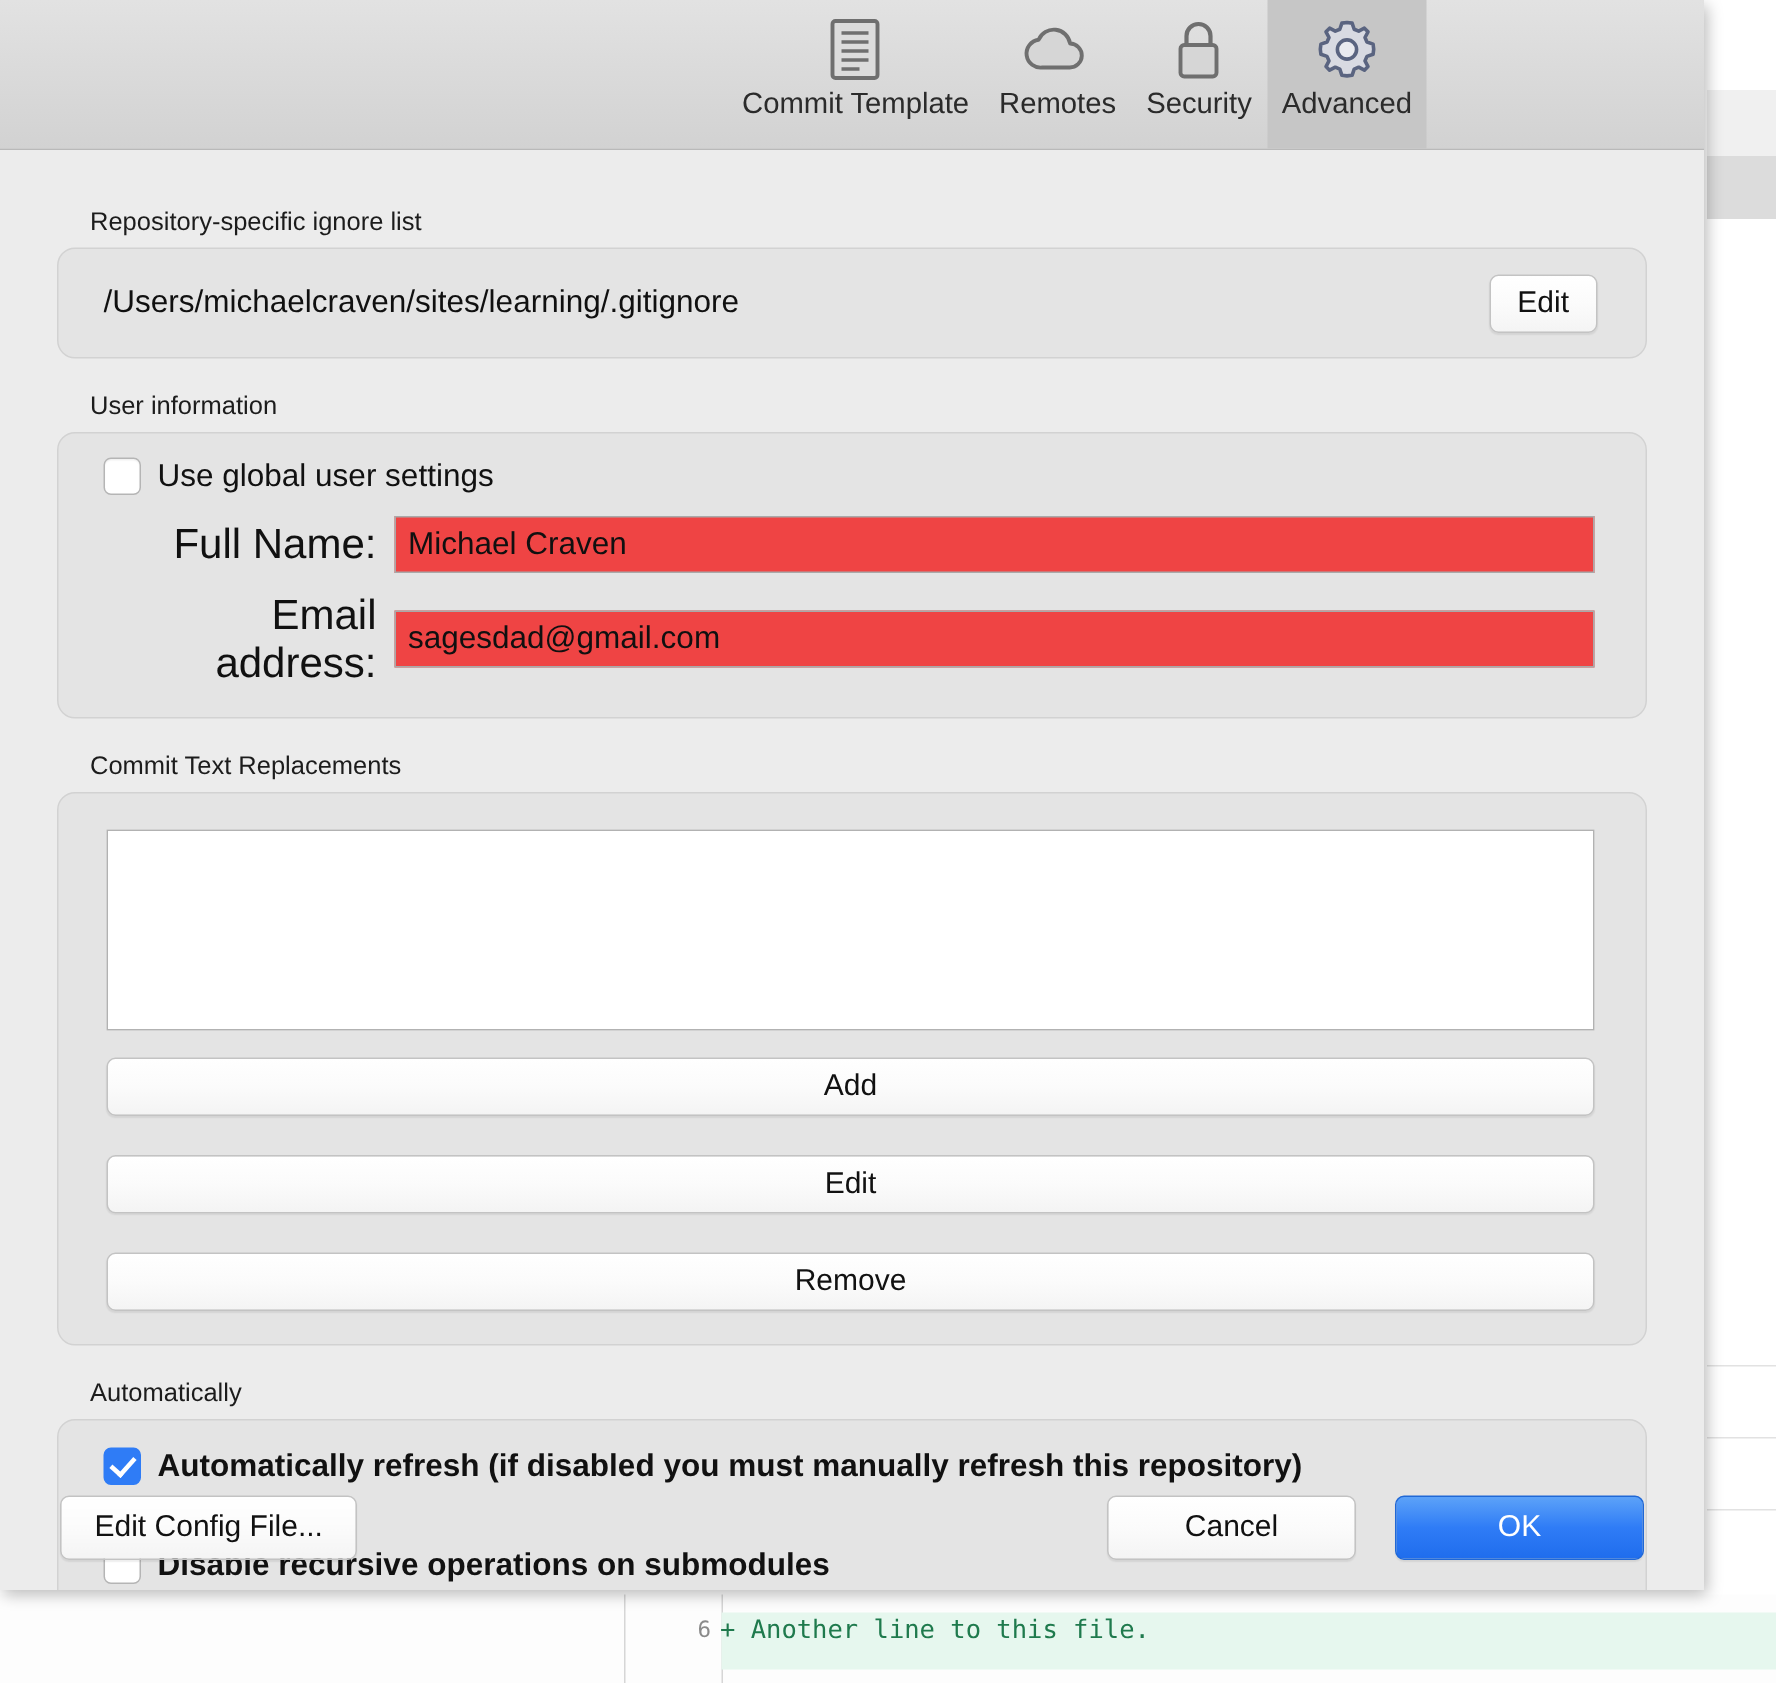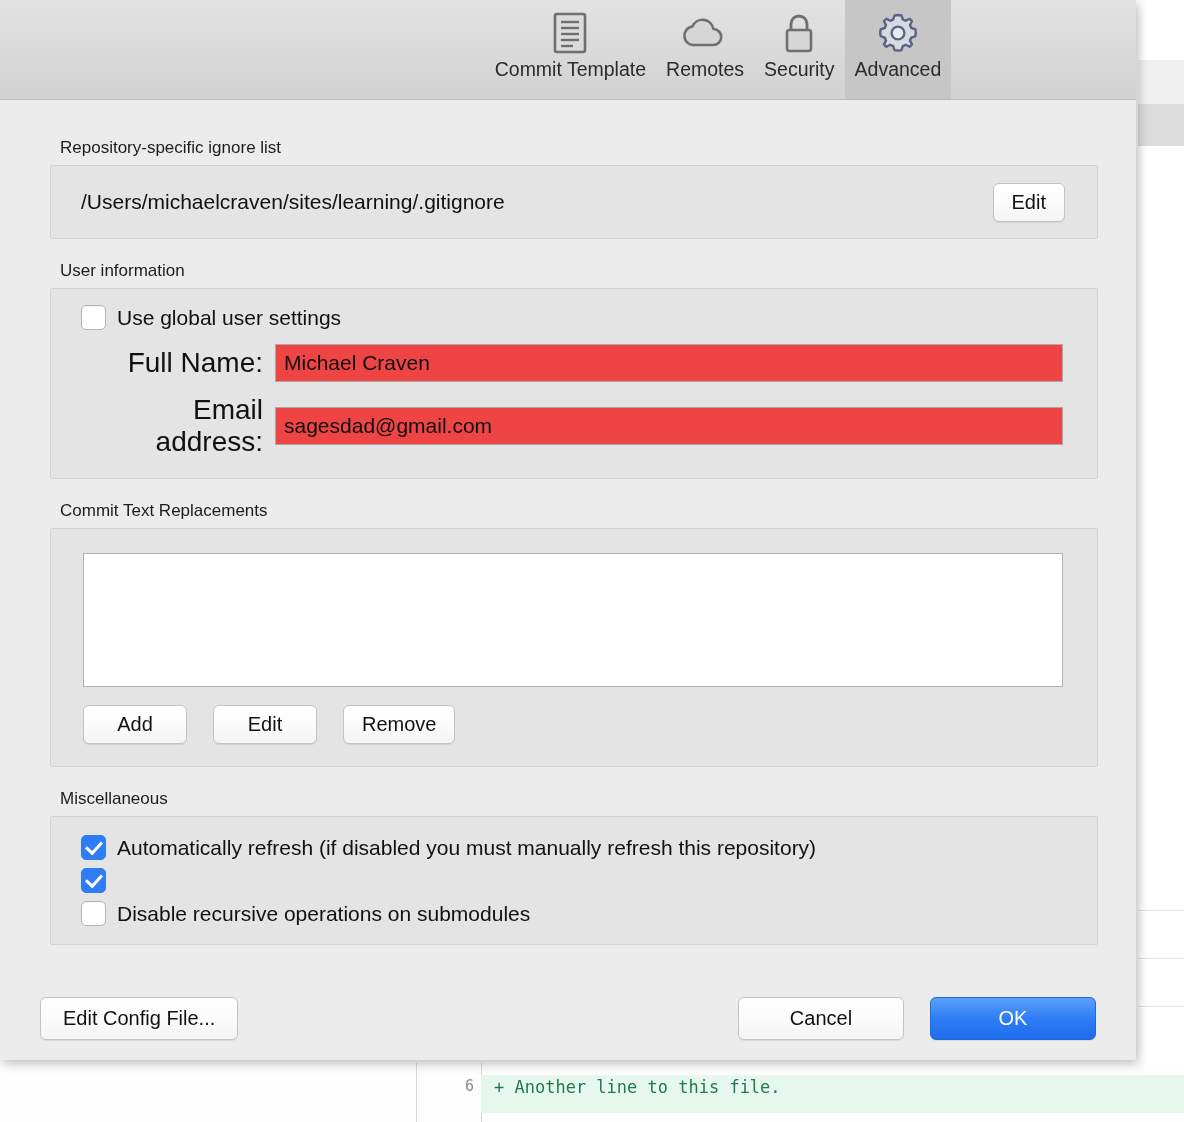--- a/index.html
+++ b/index.html
@@ -29,21 +29,21 @@
   .bg-diff-row {
     position: absolute; left: 481px; right: 0; top: 12px; height: 38px;
     background: #e6f7ee;
   }
   .bg-diff-lineno {
     position: absolute; left: 416px; width: 58px; top: 14px;
     text-align: right; font-family: "DejaVu Sans Mono", monospace;
     font-size: 15px; color: #8a8a8a;
   }
   .bg-diff-text {
-    position: absolute; left: 494px; top: 14px;
+    position: absolute; left: 480px; top: 14px;
     font-family: "DejaVu Sans Mono", monospace; font-size: 17px;
     color: #1f7a4d; white-space: pre;
   }
 
   
   #sheet {
     position: absolute; left: 0; top: 0; width: 1136px; height: 1060px;
     background: #ececec;
     box-shadow: 2px 3px 10px rgba(0,0,0,0.28);
     overflow: hidden;
@@ -66,22 +66,21 @@
   .tab .lbl { font-size: 19.5px; color: #2b2b2b; line-height: 22px; padding-bottom: 6px; }
 
   
   #content { position: relative; padding: 0 38px; }
 
   .grp-label { font-size: 17px; color: #1c1c1c; padding: 22px 0 7px 22px; }
   .grp-label.first { padding-top: 38px; }
   .box {
     background: #e4e4e4;
     border: 1px solid #d2d2d2;
-    border-radius: 2px;
-    margin-left: 12px;
+    border-radius: 12px;
   }
 
   
   #ignore-box { height: 74px; display: flex; align-items: center; padding: 0 32px 0 30px; }
   #ignore-path { flex: 1; font-size: 21px; color: #101010; white-space: nowrap; overflow: hidden; }
 
   .btn {
     background: linear-gradient(to bottom, #ffffff 0%, #fbfbfb 50%, #f4f4f4 100%);
     border: 1px solid #c3c3c3; border-radius: 6px;
     font-family: "Liberation Sans", sans-serif; font-size: 20px; color: #111;
@@ -124,26 +123,26 @@
     font-size: 21px; color: #101010;
     font-family: "Liberation Sans", sans-serif;
   }
 
   
   #repl-box { padding: 24px 34px 22px 32px; }
   #repl-list {
     height: 134px; background: #ffffff; border: 1px solid #b2b2b2;
     margin-bottom: 18px;
   }
-  .btn-row { display: flex; gap: 26px; }
+  .btn-row { display: flex; gap: 26px; flex-direction: column; }
   .btn.sm { min-width: 104px; text-align: center; }
 
   
   #misc-box { padding: 18px 30px 18px 30px; }
-  #misc-box .cb-row { margin-bottom: 8px; }
+  #misc-box .cb-row { margin-bottom: 8px; font-weight: bold; }
   #misc-box .cb-row:last-child { margin-bottom: 0; }
 
   
   #footer {
     position: absolute; left: 0; right: 0; bottom: 0; height: 84px;
     display: flex; align-items: center; padding: 0 40px;
   }
   #footer .spacer { flex: 1; }
   .btn.wide { padding: 9px 22px; }
   .btn.primary {
@@ -255,21 +254,21 @@
     <div class="grp-label">Commit Text Replacements</div>
     <div class="box" id="repl-box">
       <div id="repl-list"></div>
       <div class="btn-row">
         <button class="btn sm">Add</button>
         <button class="btn sm">Edit</button>
         <button class="btn sm">Remove</button>
       </div>
     </div>
 
-    <div class="grp-label">Miscellaneous</div>
+    <div class="grp-label">Automatically</div>
     <div class="box" id="misc-box">
       <div class="cb-row">
         <span class="checkbox checked"></span>
         <span class="cb-label">Automatically refresh (if disabled you must manually refresh this repository)</span>
       </div>
       <div class="cb-row">
         <span class="checkbox checked"></span>
       </div>
       <div class="cb-row">
         <span class="checkbox"></span>

